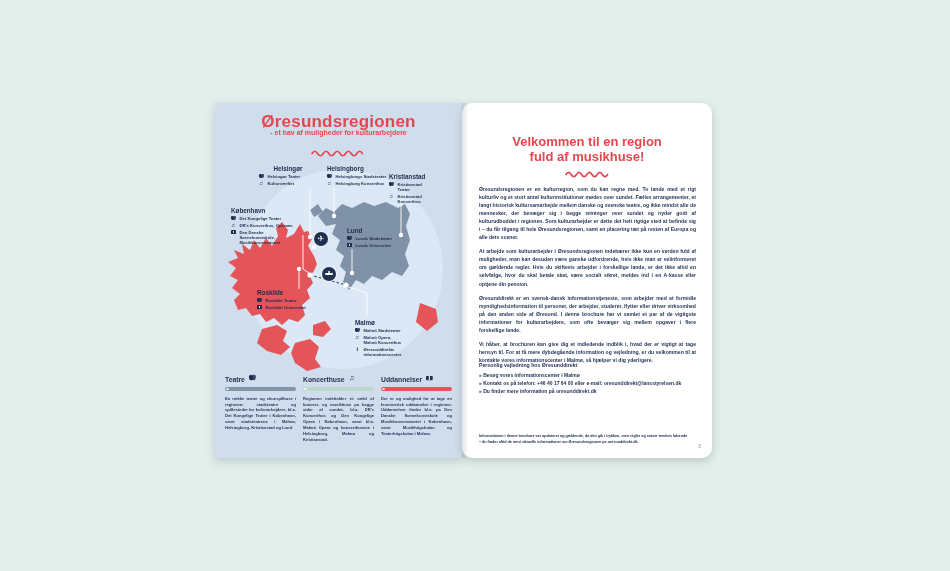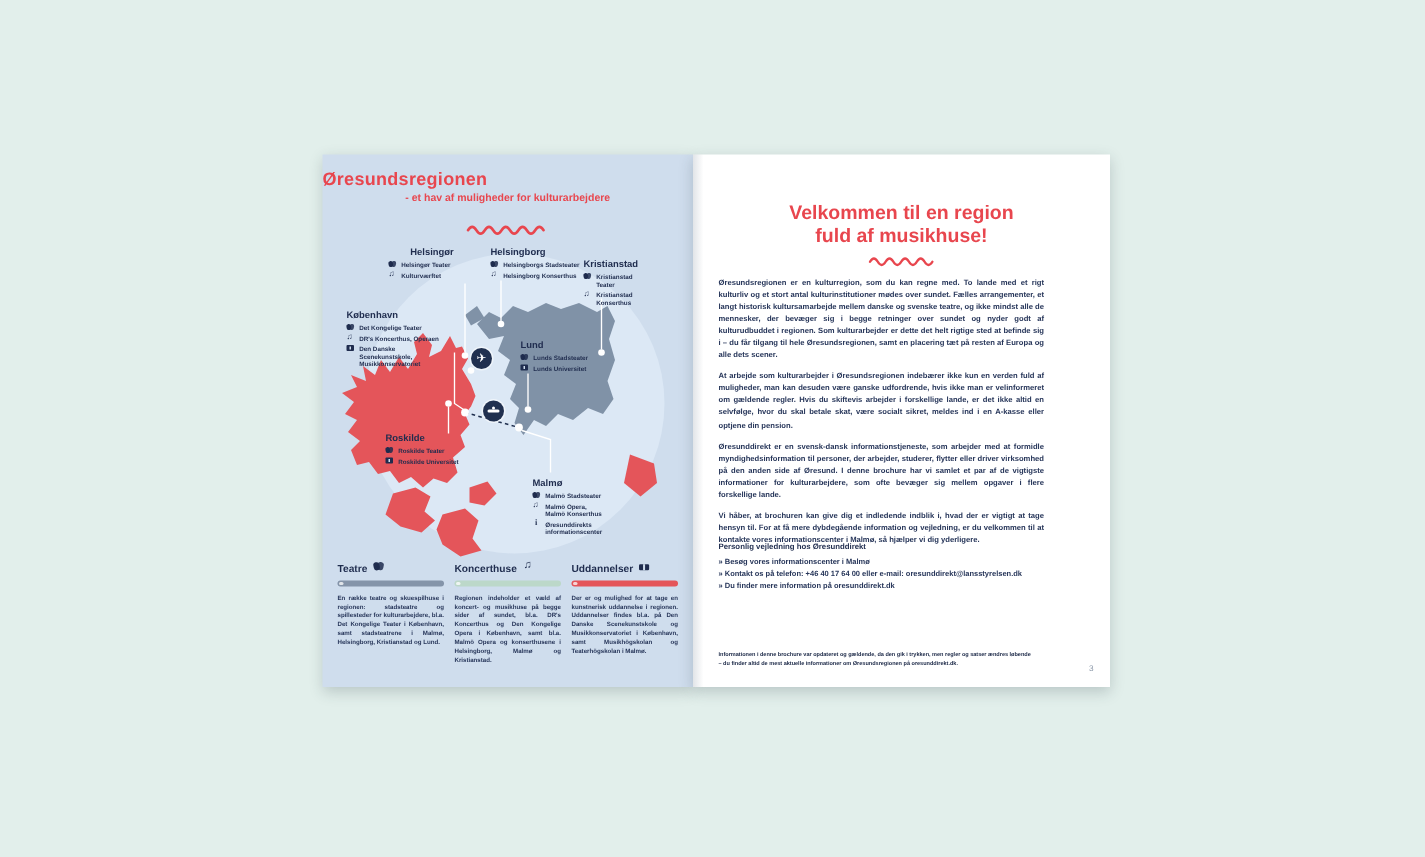--- a/index.html
+++ b/index.html
@@ -2,27 +2,27 @@
 <html><head>
 <meta charset="utf-8">
 <style>
   html,body{margin:0;padding:0;}
   body{font-family:"Liberation Sans","DejaVu Sans",sans-serif;background:#e2efeb;}
   .canvas{position:relative;width:950px;height:571px;background:#e2efeb;overflow:hidden;}
 
   
   .page{position:absolute;top:103px;height:355px;box-shadow:0 3px 9px rgba(40,60,70,.22);}
   .page-left{left:215px;width:247px;background:#cfdded;}
-  .page-right{left:462px;width:278px;background:#ffffff;}
+  .page-right{left:462px;width:250px;background:#ffffff;border-radius:10px;}
   .spine-shade{position:absolute;left:0;top:0;width:7px;height:100%;
     background:linear-gradient(90deg,rgba(70,90,110,.16),rgba(70,90,110,0));}
 
   
-  .lp-title{position:absolute;top:9px;left:0;width:100%;text-align:left;
-    color:#e8464e;font-weight:bold;font-size:12px;letter-spacing:.2px;}
+  .lp-title{position:absolute;top:9px;left:0;width:100%;text-align:center;
+    color:#e8464e;font-weight:bold;font-size:17px;letter-spacing:.2px;}
   .lp-subtitle{position:absolute;top:26px;left:0;width:100%;text-align:center;
     color:#e8464e;font-weight:bold;font-size:7px;}
   .squiggle{position:absolute;left:50%;transform:translateX(-50%);}
 
   
   .map-svg{position:absolute;left:0;top:56px;}
   .city{position:absolute;color:#1f2c4e;}
   .city-name{font-size:6.3px;font-weight:bold;margin-bottom:2px;color:#1f2c4e;}
   .venue{display:flex;align-items:flex-start;margin-bottom:1.5px;}
   .venue-label{font-size:4.2px;font-weight:bold;line-height:1.25;color:#1f2c4e;}

